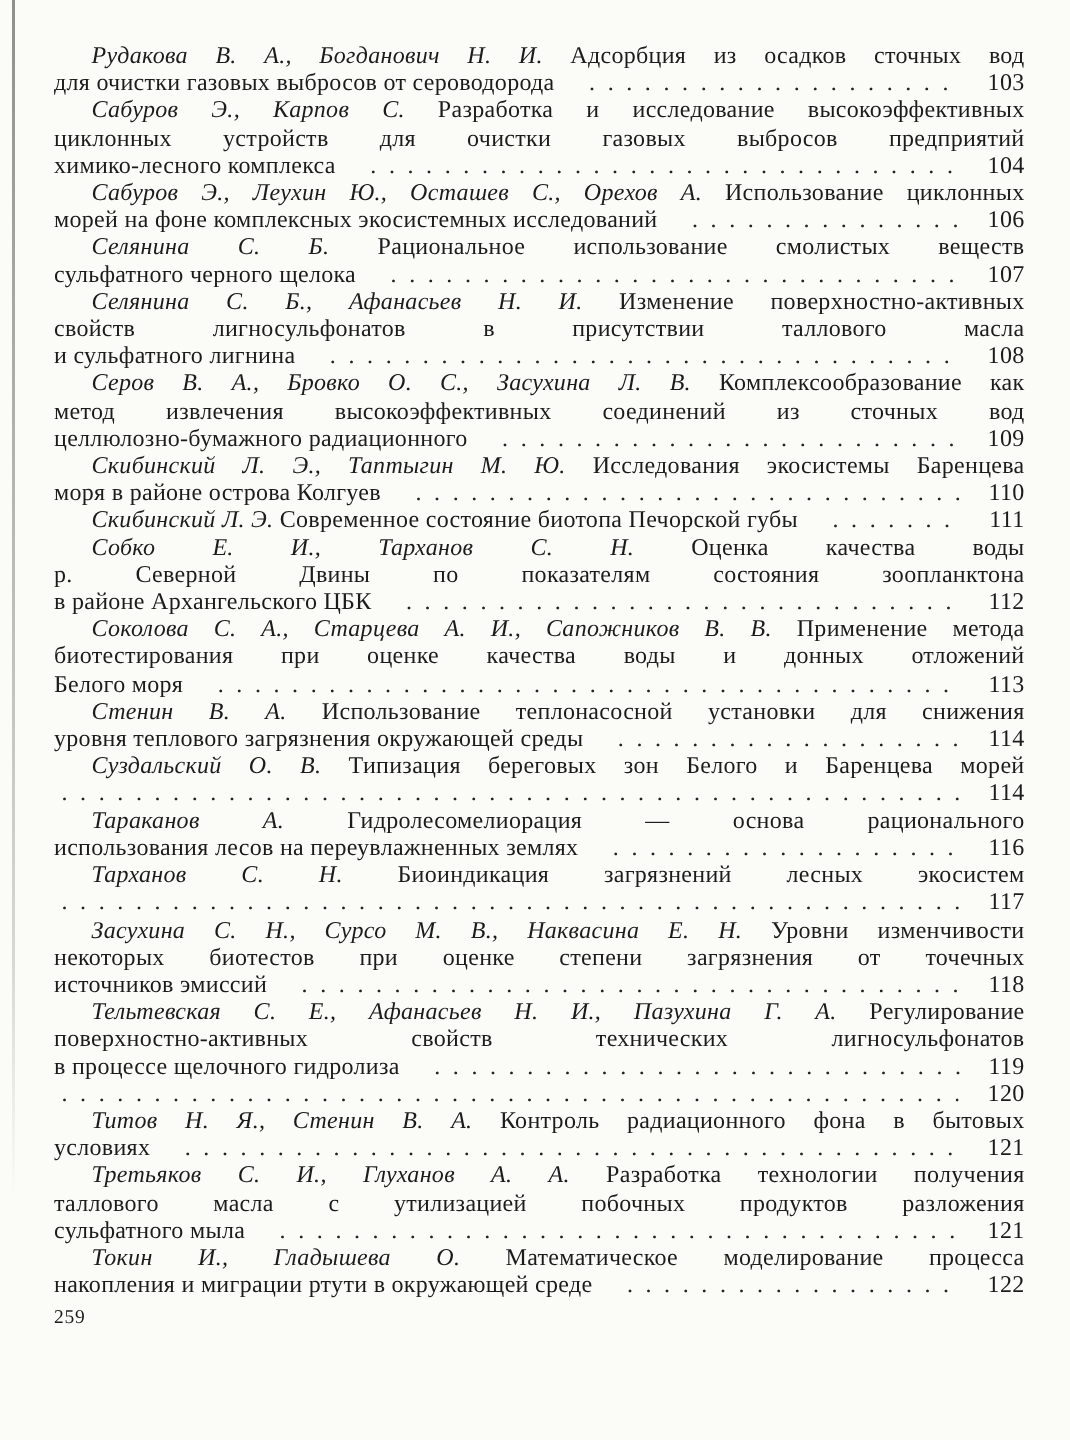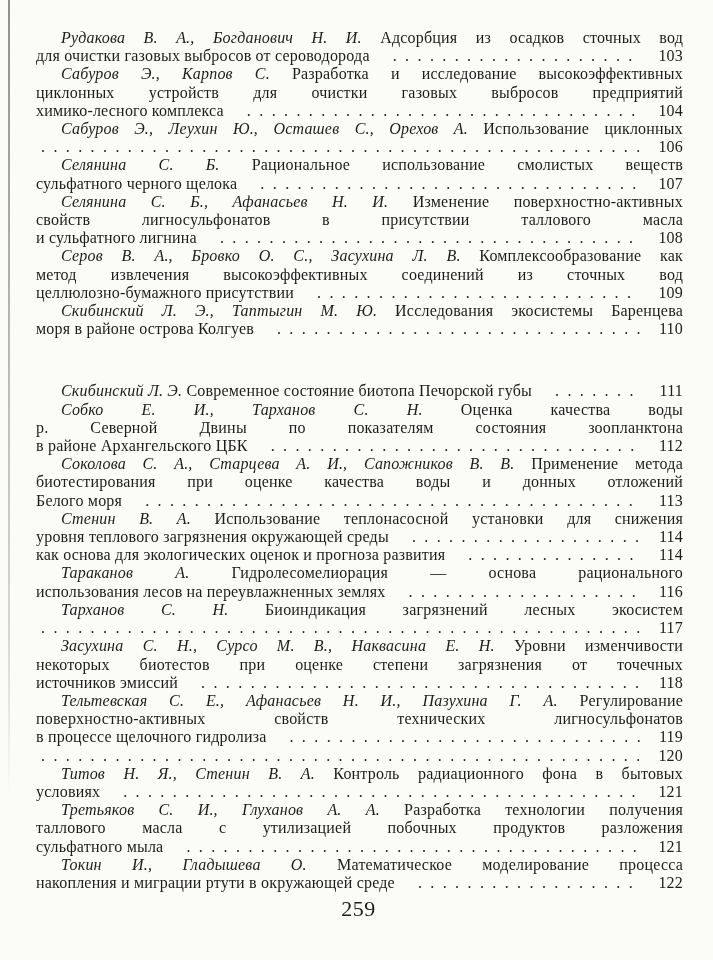--- a/index.html
+++ b/index.html
@@ -39,41 +39,41 @@
     text-align-last:justify;
     -moz-text-align-last:justify;
   }
   .line.first.jtext{text-indent:25px;}
   
   .line.flexrow{
     display:flex;
     align-items:baseline;
     gap:18px;
   }
-  .line.first.flexrow{padding-left:25px;margin-top:44px;}
+  .line.first.flexrow{padding-left:25px;}
   .line .txt{white-space:nowrap;flex:0 0 auto;}
   .authors{font-style:italic;}
   .dots{
     flex:1 1 auto;
     overflow:hidden;
     white-space:nowrap;
     margin:0 1px 0 5px;
     min-width:12px;
     color:#222;
   }
   .dots::after{
     content:". . . . . . . . . . . . . . . . . . . . . . . . . . . . . . . . . . . . . . . . . . . . . . . . . . . . . . . . . . . . . . . . . . . .";
     letter-spacing:2.2px;
   }
   .pagenum{flex:0 0 auto;}
   .footer{
     margin-top:4px;
     padding-right:2px;
-    text-align:center;
-    font-size:22px;
+    text-align:left;
+    font-size:13px;
     letter-spacing:0.5px;
   }
 </style>
 </head>
 <body>
 
 <div class="page">
   <div class="edge-artifact"></div>
   <div class="toc">
       <div class="entry">
@@ -91,20 +91,21 @@
           <span class="txt">химико-лесного комплекса</span>
           <span class="dots"></span>
           <span class="pagenum">104</span>
         </div>
       </div>
       <div class="entry">
         <div class="line first jtext"><span class="txt"><span class="authors">Сабуров Э., Леухин Ю., Осташев С., Орехов А. </span>Использование циклонных</span></div>
       </div>
       <div class="entry">
         <div class="line flexrow">
+          <span class="txt">морей на фоне комплексных экосистемных исследований</span>
           <span class="dots"></span>
           <span class="pagenum">106</span>
         </div>
       </div>
       <div class="entry">
         <div class="line first jtext"><span class="txt"><span class="authors">Селянина С. Б. </span>Рациональное использование смолистых веществ</span></div>
         <div class="line flexrow">
           <span class="txt">сульфатного черного щелока</span>
           <span class="dots"></span>
           <span class="pagenum">107</span>
@@ -116,21 +117,21 @@
         <div class="line flexrow">
           <span class="txt">и сульфатного лигнина</span>
           <span class="dots"></span>
           <span class="pagenum">108</span>
         </div>
       </div>
       <div class="entry">
         <div class="line first jtext"><span class="txt"><span class="authors">Серов В. А., Бровко О. С., Засухина Л. В. </span>Комплексообразование как</span></div>
         <div class="line jtext"><span class="txt">метод извлечения высокоэффективных соединений из сточных вод</span></div>
         <div class="line flexrow">
-          <span class="txt">целлюлозно-бумажного присутствии</span>
+          <span class="txt">целлюлозно-бумажного радиационного</span>
           <span class="dots"></span>
           <span class="pagenum">109</span>
         </div>
       </div>
       <div class="entry">
         <div class="line first jtext"><span class="txt"><span class="authors">Скибинский Л. Э., Таптыгин М. Ю. </span>Исследования экосистемы Баренцева</span></div>
         <div class="line flexrow">
           <span class="txt">моря в районе острова Колгуев</span>
           <span class="dots"></span>
           <span class="pagenum">110</span>
@@ -163,22 +164,22 @@
       </div>
       <div class="entry">
         <div class="line first jtext"><span class="txt"><span class="authors">Стенин В. А. </span>Использование теплонасосной установки для снижения</span></div>
         <div class="line flexrow">
           <span class="txt">уровня теплового загрязнения окружающей среды</span>
           <span class="dots"></span>
           <span class="pagenum">114</span>
         </div>
       </div>
       <div class="entry">
-        <div class="line flexrow">
-          <span class="txt">как основа для экологических оценок и прогноза развития</span>
+        <div class="line first jtext"><span class="txt"><span class="authors">Суздальский О. В. </span>Типизация береговых зон Белого и Баренцева морей</span></div>
+        <div class="line flexrow">
           <span class="dots"></span>
           <span class="pagenum">114</span>
         </div>
       </div>
       <div class="entry">
         <div class="line first jtext"><span class="txt"><span class="authors">Тараканов А. </span>Гидролесомелиорация — основа рационального</span></div>
         <div class="line flexrow">
           <span class="txt">использования лесов на переувлажненных землях</span>
           <span class="dots"></span>
           <span class="pagenum">116</span>

